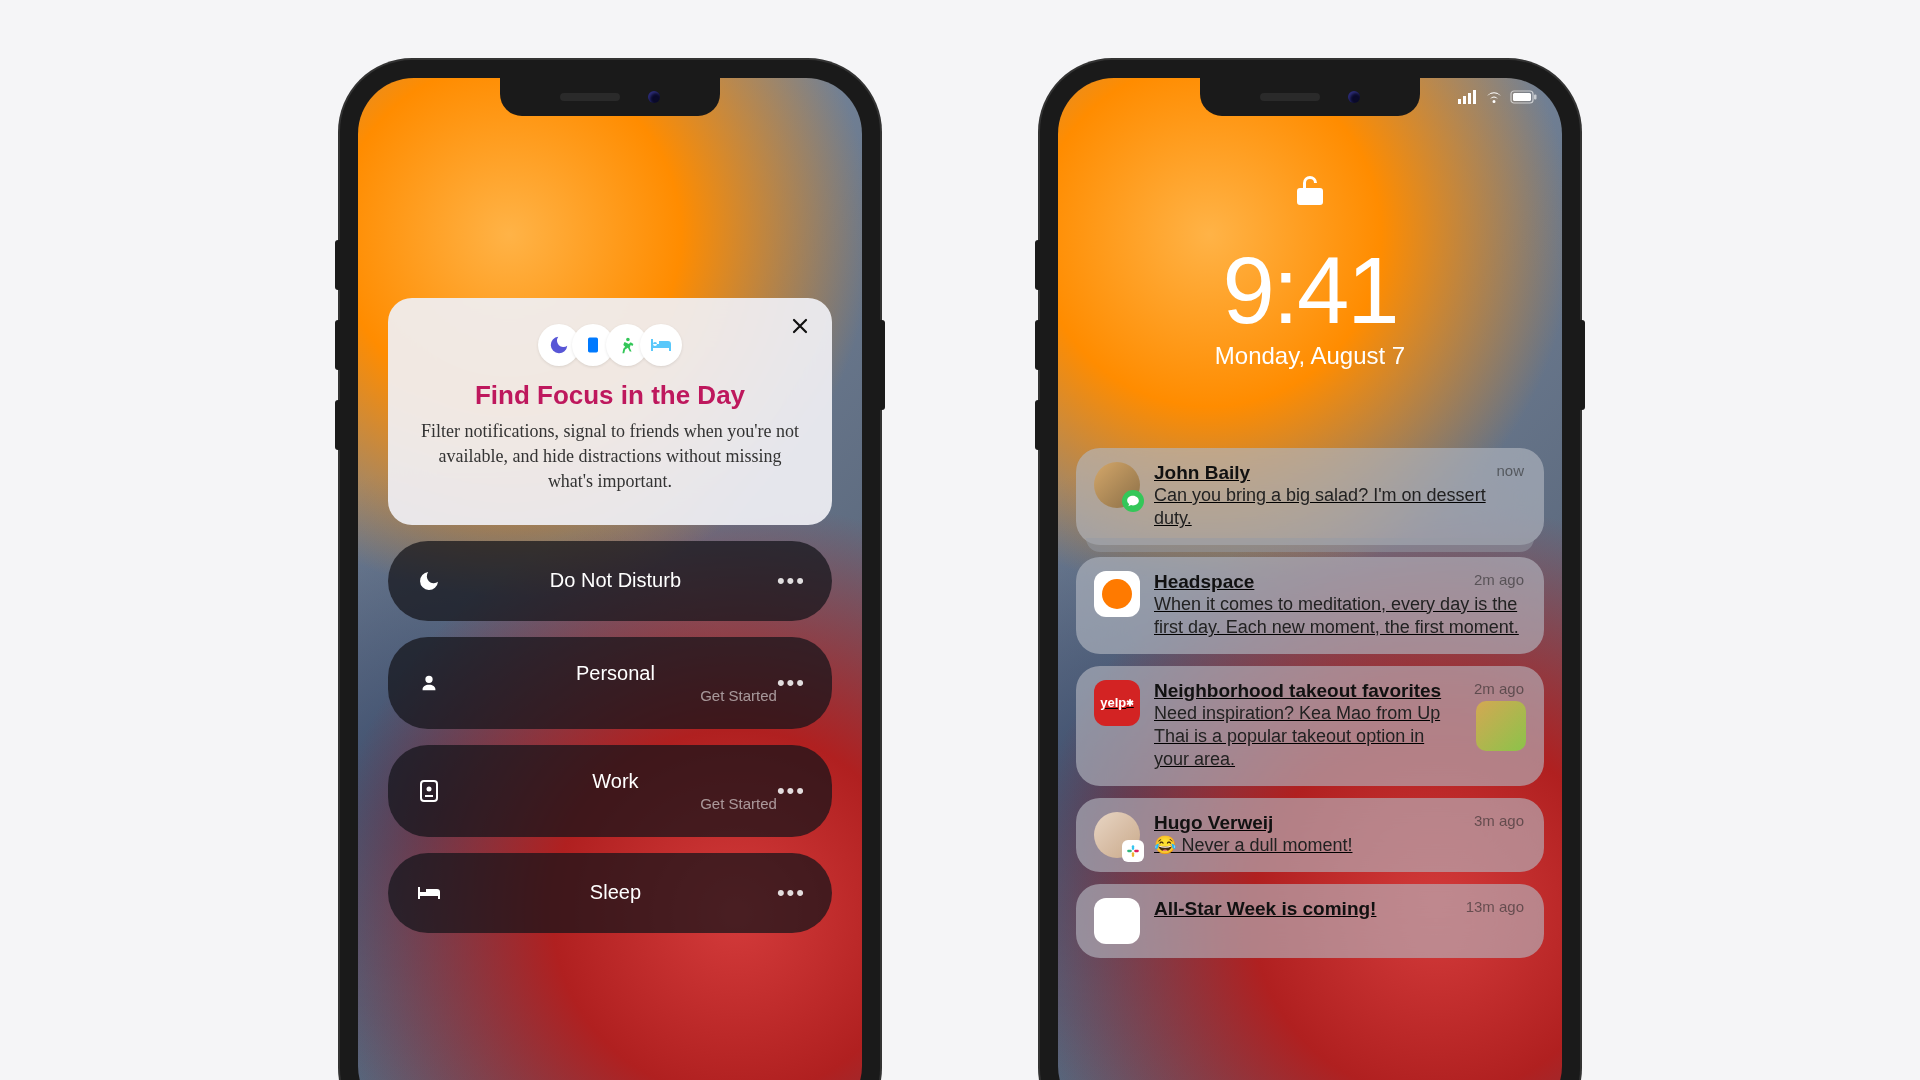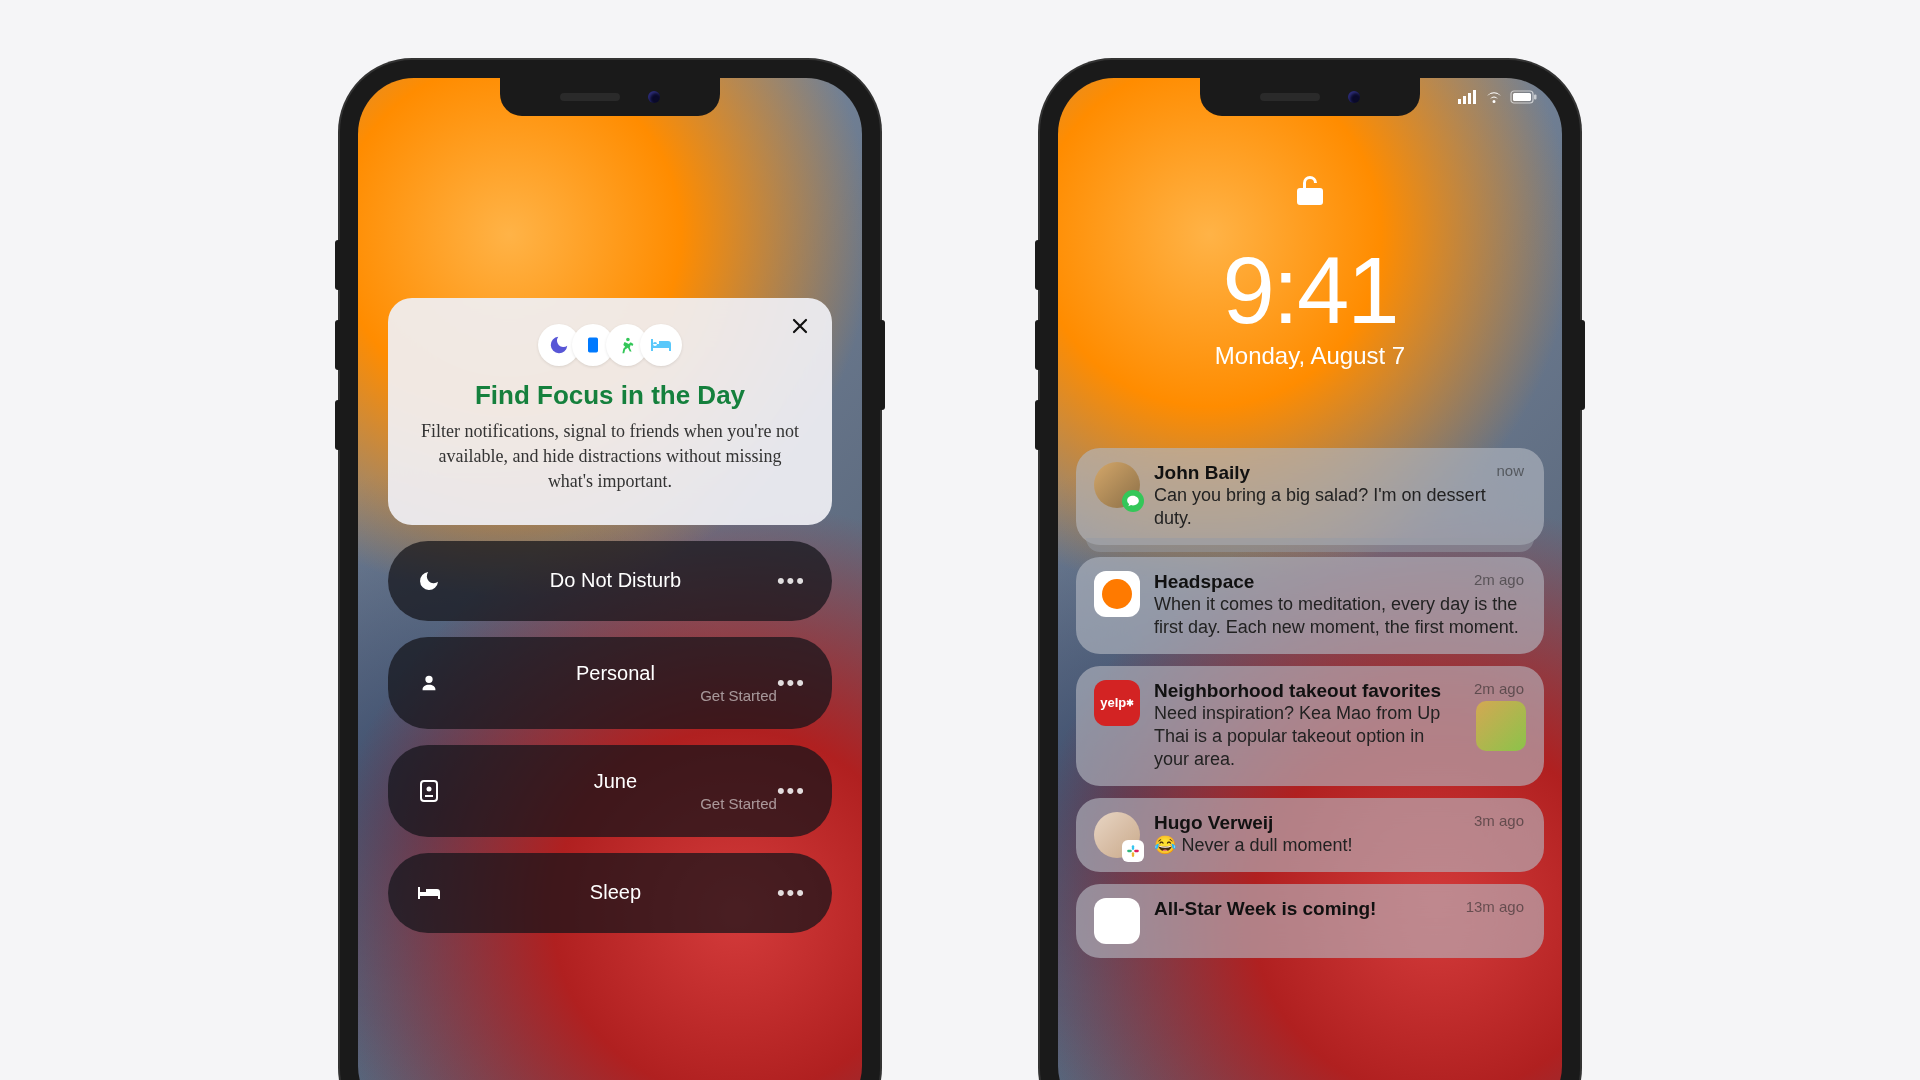--- a/index.html
+++ b/index.html
@@ -146,21 +146,21 @@
   background: #fff;
   display: flex;
   align-items: center;
   justify-content: center;
   margin: 0 -4px;
   box-shadow: 0 1px 3px rgba(0,0,0,0.1);
 }
 .focus-card h2 {
   font-size: 26px;
   font-weight: 700;
-  color: #15803d;
+  color: #be185d;
   margin-bottom: 8px;
 }
 .focus-card p {
   font-size: 18px;
   line-height: 1.4;
   color: #333;
   font-family: Liberation Serif, serif;
 }
 
 .focus-item {
@@ -224,20 +224,21 @@
 }
 
 .notif-list {
   position: absolute;
   top: 370px;
   left: 18px;
   right: 18px;
   display: flex;
   flex-direction: column;
   gap: 12px;
+  text-decoration: underline;
 }
 .notif {
   background: rgba(180,185,195,0.62);
   backdrop-filter: blur(30px);
   border-radius: 24px;
   padding: 14px 18px;
   display: flex;
   align-items: flex-start;
   gap: 14px;
   position: relative;
@@ -375,21 +376,21 @@
 
       <div class="focus-item tall">
         <span class="focus-item-icon">
           <svg width="20" height="24" viewBox="0 0 20 24">
               <rect x="2" y="2" width="16" height="20" rx="3" fill="none" stroke="#fff" stroke-width="2"></rect>
               <circle cx="10" cy="10" r="2.5" fill="#fff"></circle>
               <rect x="6" y="16" width="8" height="2" fill="#fff"></rect>
             </svg>
         </span>
         <div class="focus-item-text">
-          <div class="focus-item-label">June</div>
+          <div class="focus-item-label">Work</div>
           <div class="focus-item-sub">Get Started</div>
         </div>
         <span class="focus-item-more">•••</span>
       </div>
 
       <div class="focus-item">
         <span class="focus-item-icon">
           <svg width="26" height="20" viewBox="0 0 26 20">
               <path fill="#fff" d="M2 4v12h2v-3h18v3h2V9a3 3 0 0 0-3-3H10v3H4V4H2z"></path>
             </svg>

